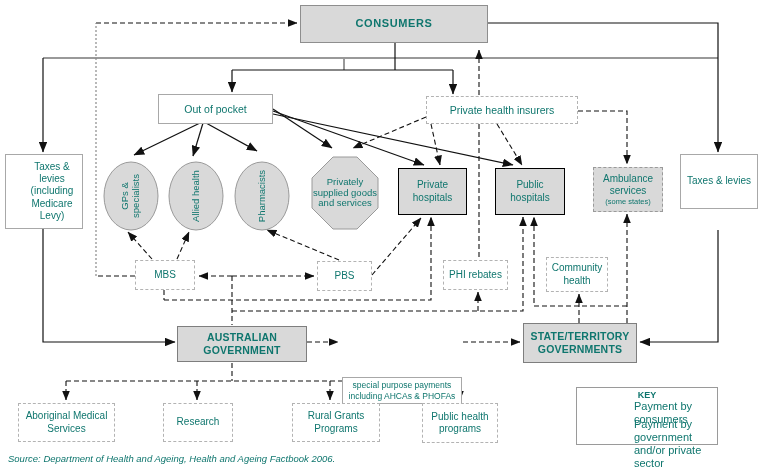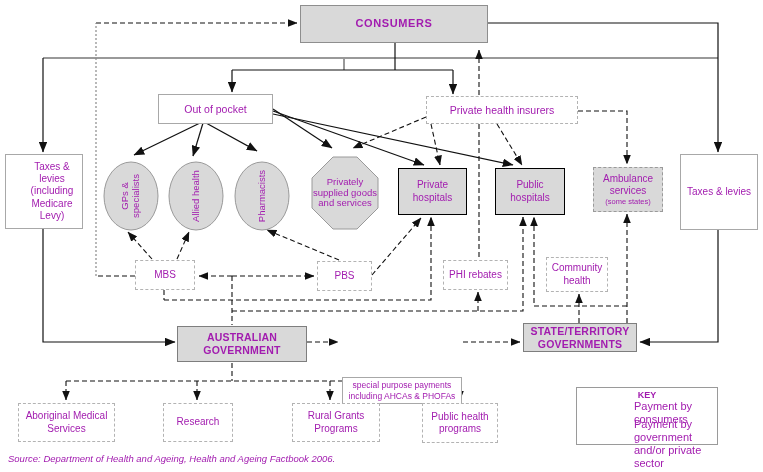--- a/index.html
+++ b/index.html
@@ -1,18 +1,18 @@
 <!DOCTYPE html>
 <html><head>
 <meta charset="utf-8">
 <style>
   html,body{margin:0;padding:0;background:#fff;}
   #figure{
     position:relative;width:763px;height:472px;background:#fff;overflow:hidden;
-    font-family:"Liberation Sans", sans-serif;color:#a21caf;
+    font-family:"Liberation Sans", sans-serif;color:#0f766e;
   }
   #connector-layer{position:absolute;left:0;top:0;width:763px;height:472px;}
   .box{
     position:absolute;box-sizing:border-box;display:flex;flex-direction:column;
     align-items:center;justify-content:center;text-align:center;
     font-size:10px;line-height:1.22;background:#fff;border:1px solid #a8a8a8;padding:2px;
   }
   .gray{background:#d9d9d9;border:1px solid #000000;}
   .dashed-border{border:1px dashed #b3b3b3;background:#fff;}
   .gray-dashed{background:#d9d9d9;border:1px dashed #9a9a9a;}
@@ -121,21 +121,21 @@
   </div>
 
   <div class="box dashed-border" style="left:426px;top:96px;width:152px;height:28px;font-size:10.5px;">
     <span>Private health insurers</span>
   </div>
 
   <div class="box" style="left:5px;top:154px;width:78px;height:75px;padding-left:18px;">
     <span>Taxes &amp; levies (including Medicare Levy)</span>
   </div>
 
-  <div class="box" style="left:680px;top:154px;width:78px;height:76px;">
+  <div class="box" style="left:680px;top:154px;width:78px;height:55px;">
     <span>Taxes &amp; levies</span>
   </div>
 
   <div class="vlabel" style="left:131px;top:196px;">GPs &amp; specialists</div>
   <div class="vlabel" style="left:196px;top:196px;">Allied health</div>
   <div class="vlabel" style="left:262px;top:196px;">Pharmacists</div>
 
   <div class="octlabel">Privately supplied goods and services</div>
 
   <div class="box gray" style="left:398px;top:168px;width:69px;height:47px;">
@@ -168,21 +168,21 @@
   </div>
 
   <div class="box gray gov" style="left:177px;top:326px;width:130px;height:36px;">
     <span>AUSTRALIAN GOVERNMENT</span>
   </div>
 
   <div class="box small" style="left:342px;top:329px;width:120px;height:27px;">
     <span>special purpose payments including AHCAs &amp; PHOFAs</span>
   </div>
 
-  <div class="box gray gov" style="left:523px;top:323px;width:114px;height:29px;">
+  <div class="box gray gov" style="left:523px;top:323px;width:114px;height:40px;">
     <span>STATE/TERRITORY GOVERNMENTS</span>
   </div>
 
   <div class="box dashed-border" style="left:18px;top:403px;width:97px;height:39px;">
     <span>Aboriginal Medical Services</span>
   </div>
 
   <div class="box dashed-border" style="left:163px;top:403px;width:70px;height:39px;">
     <span>Research</span>
   </div>

